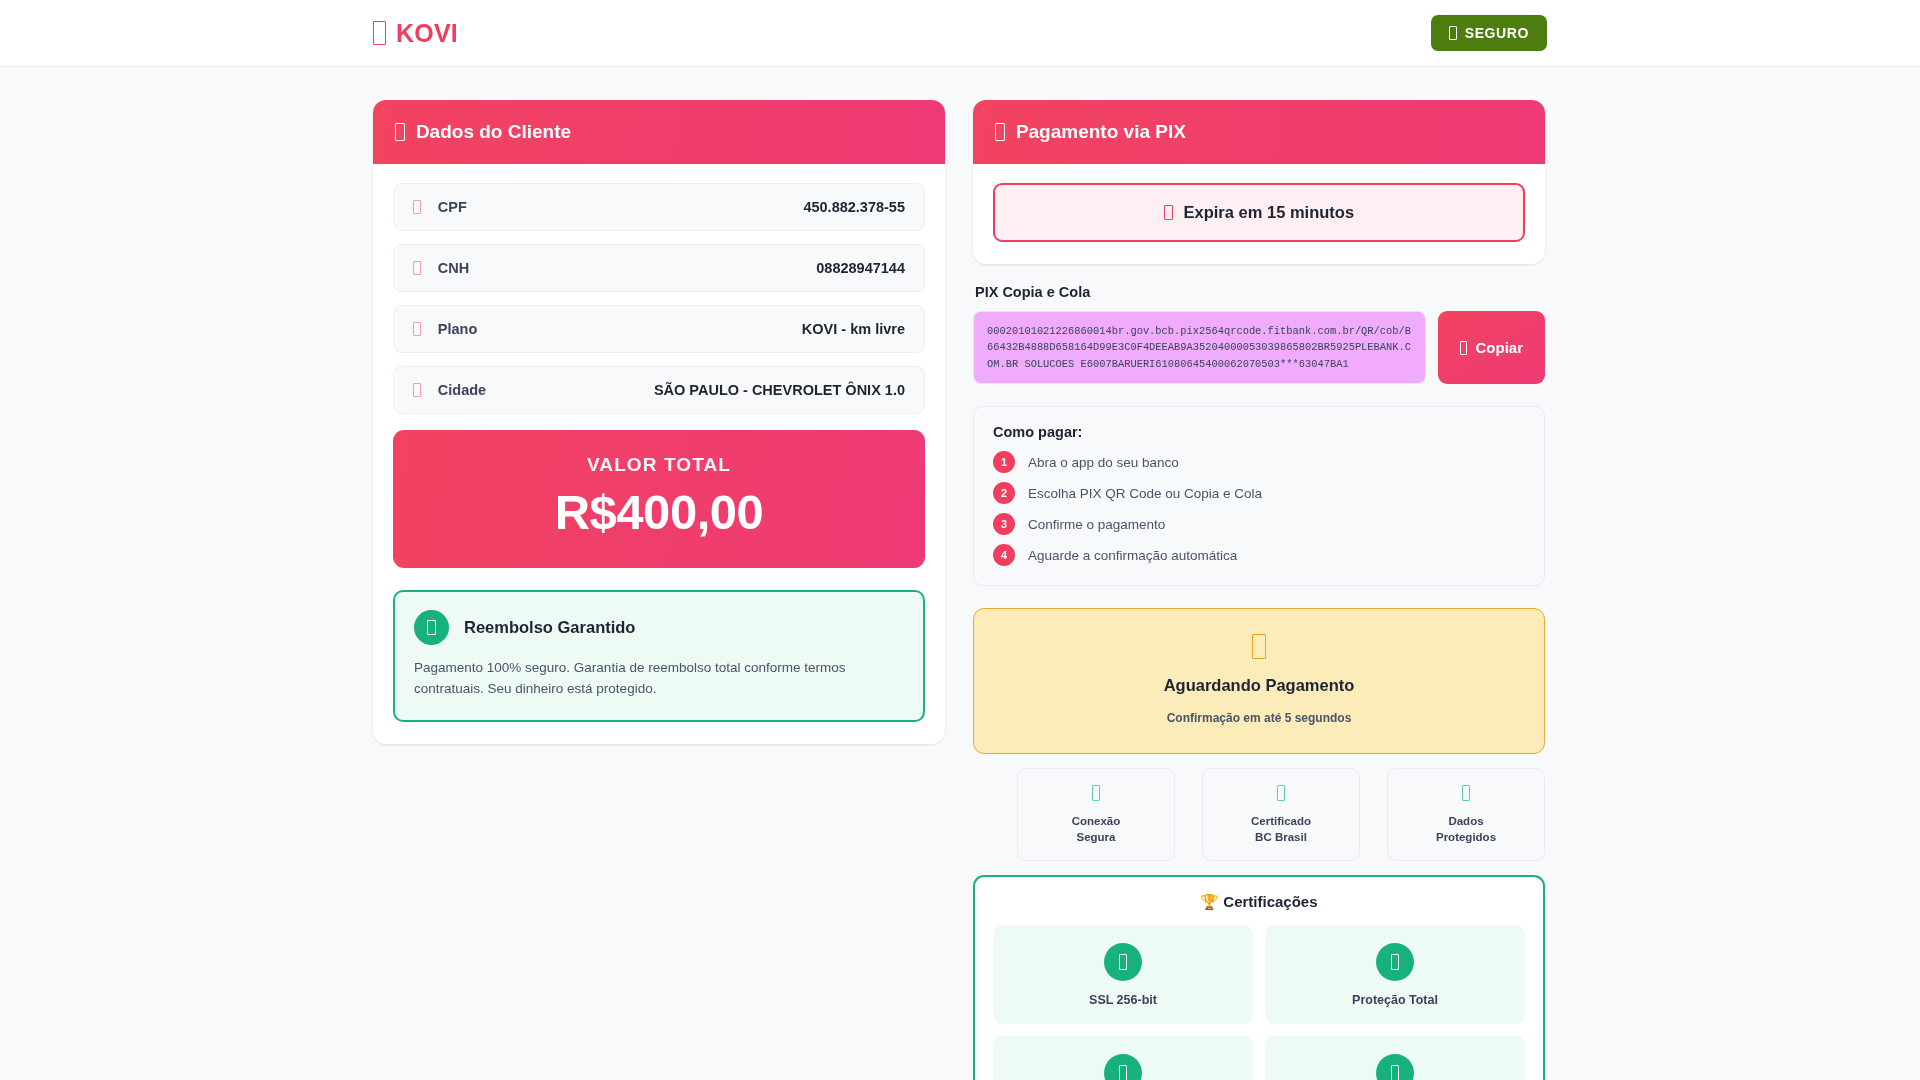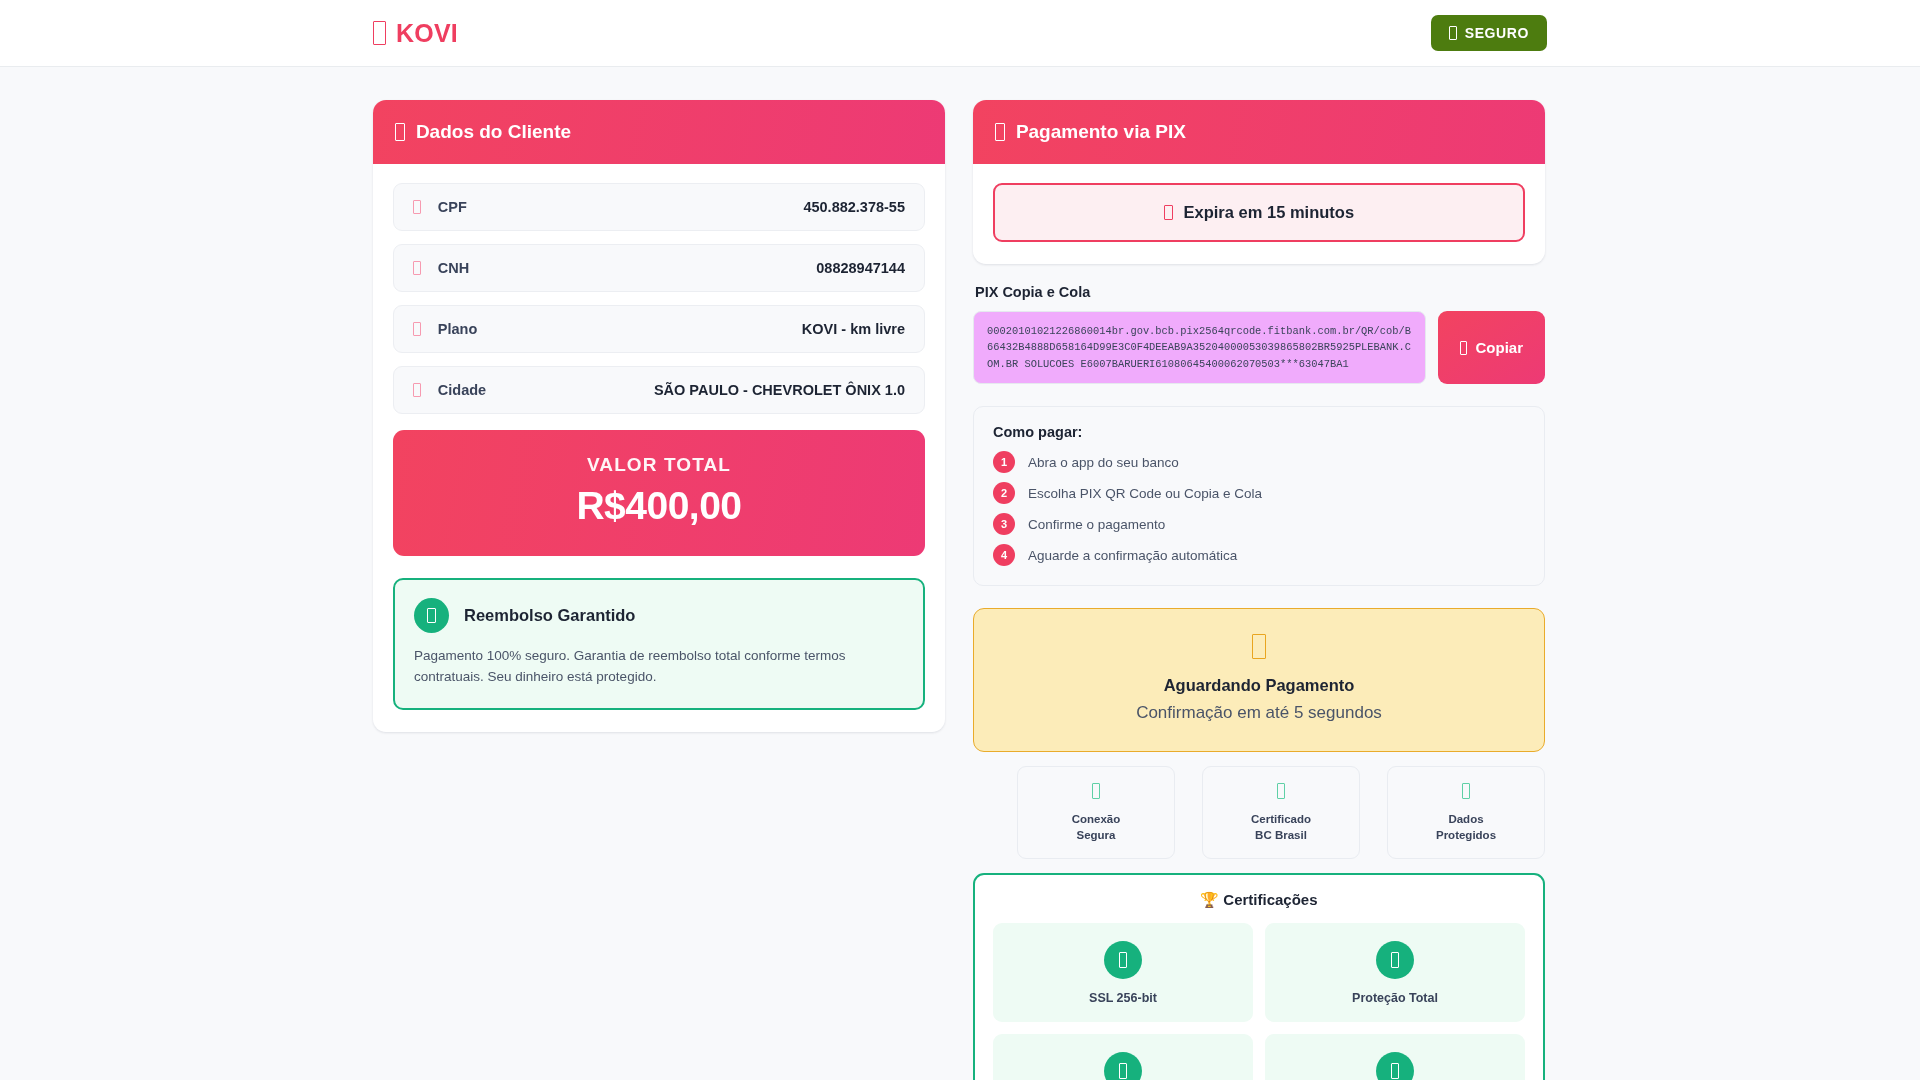--- a/index.html
+++ b/index.html
@@ -117,21 +117,21 @@
     margin-top: 16px;
     margin-bottom: 22px;
   }
   .total-label {
     font-size: 19px;
     font-weight: bold;
     letter-spacing: 1.1px;
     opacity: .95;
   }
   .total-amount {
-    font-size: 39px;
+    font-size: 49px;
     font-weight: bold;
     margin-top: 8px;
     letter-spacing: -0.5px;
   }
 
   
   .refund {
     border: 2px solid #16b17d;
     background: #eefbf4;
     border-radius: 10px;
@@ -234,21 +234,21 @@
   .waiting {
     margin-top: 22px;
     background: #fcecb9;
     border: 1.5px solid #e9ab2b;
     border-radius: 11px;
     text-align: center;
     padding: 25px 10px 28px 10px;
   }
   .waiting .tofu { color: #e9a51f; font-size: 26px; }
   .waiting-title { font-size: 16.5px; font-weight: bold; color: #1d2433; margin-top: 16px; }
-  .waiting-sub { font-size: 17px; color: #4a5468; margin-top: 8px; }
+  .waiting-sub { font-size: 12px; color: #4a5468; margin-top: 16px; font-weight: bold; }
 
   
   .trust-grid {
     display: grid;
     grid-template-columns: repeat(3, 1fr);
     gap: 27px;
     margin-top: 14px;
     padding-left: 44px;
   }
   .trust-item {

